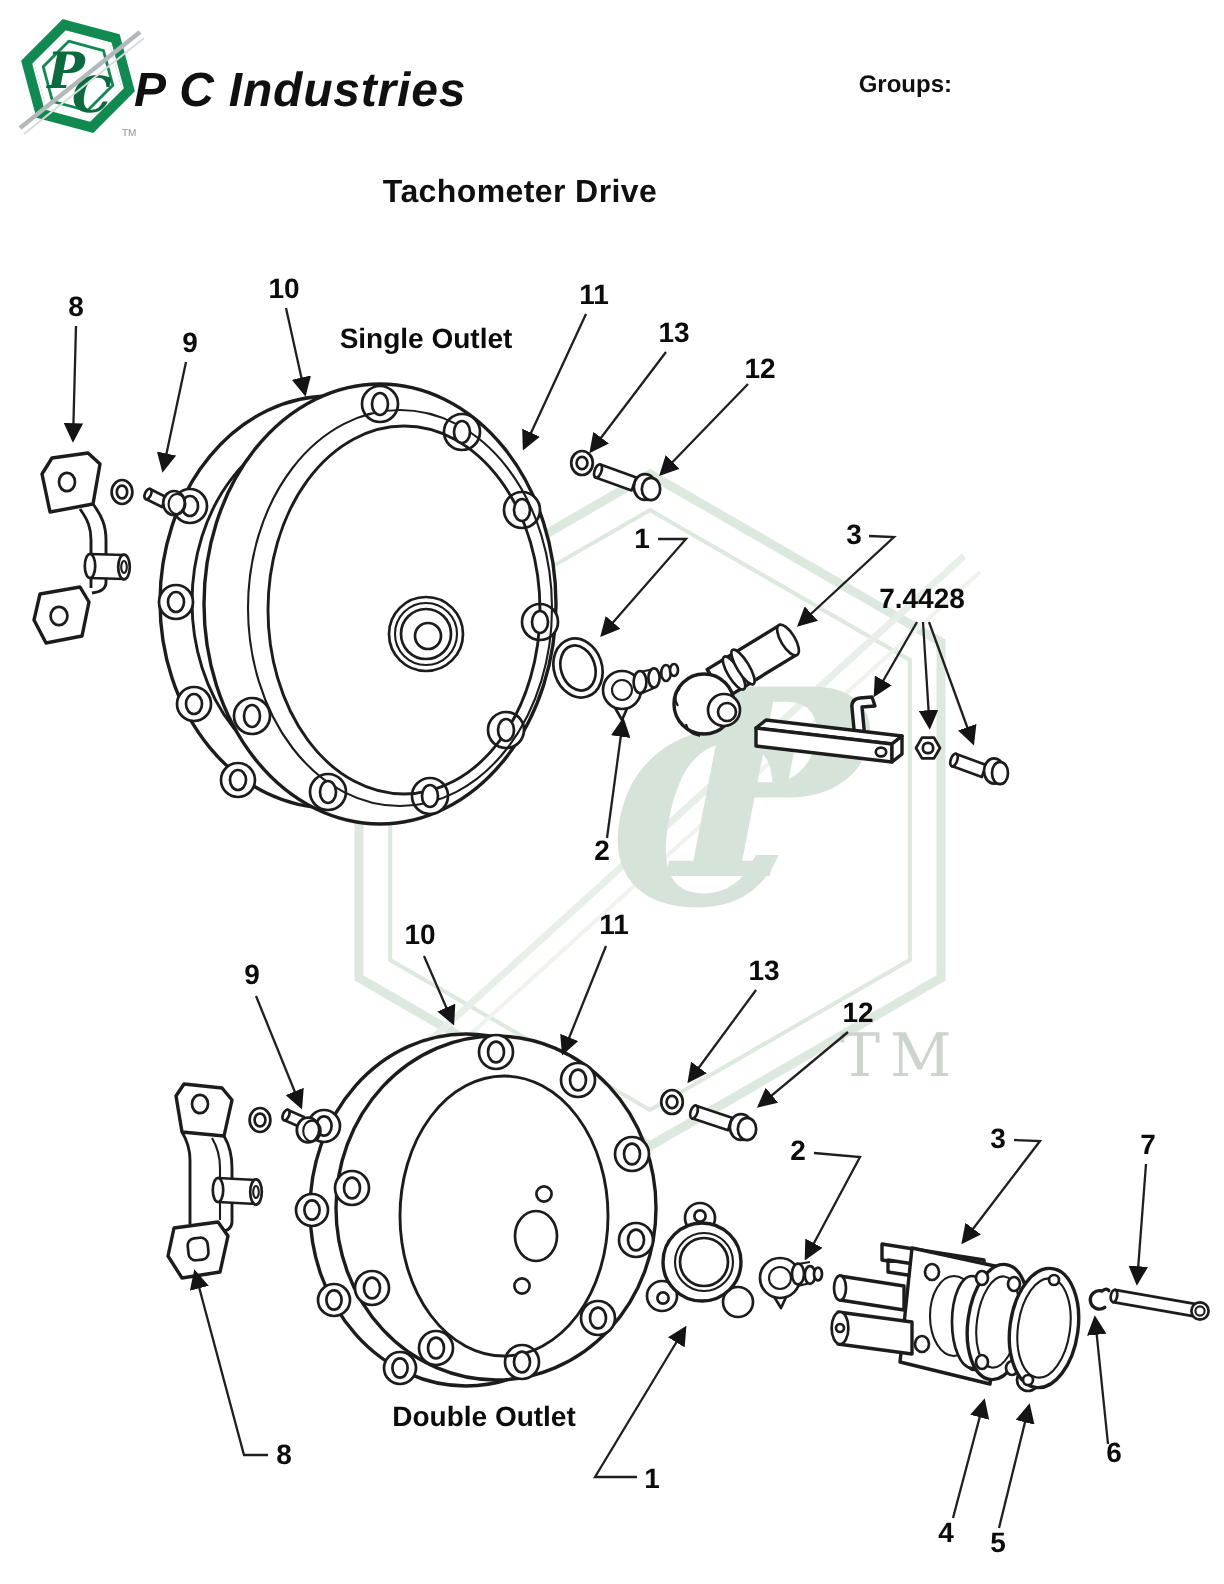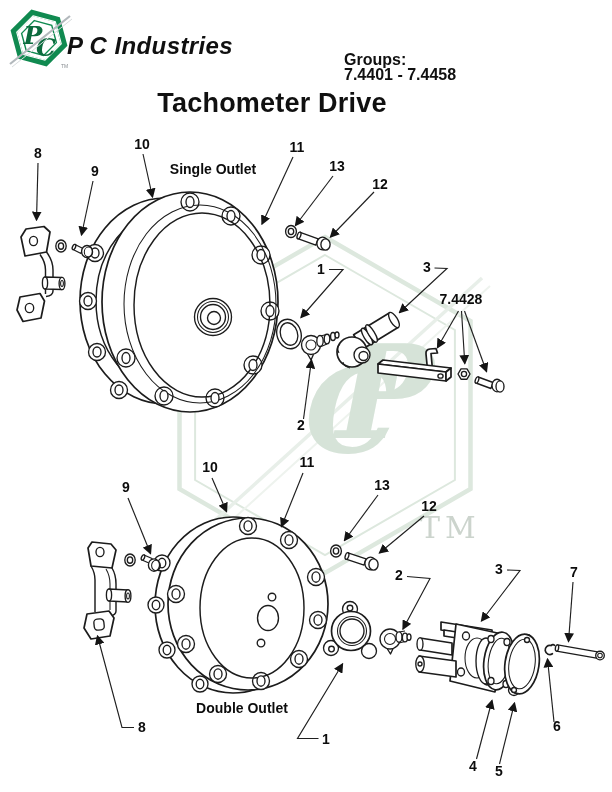--- a/index.html
+++ b/index.html
@@ -1,24 +1,24 @@
 <!DOCTYPE html>
 <html><head>
 <meta charset="utf-8">
 <style>
   html,body{margin:0;padding:0;background:#fff;}
   body{width:612px;height:792px;position:relative;overflow:hidden;
        font-family:"Liberation Sans",sans-serif;color:#101010;}
   .page{position:absolute;inset:0;background:#fff;}
   .company-name{position:absolute;left:67px;top:32px;font-size:24px;font-weight:bold;
        font-style:italic;letter-spacing:.4px;white-space:nowrap;}
-  .groups-block{position:absolute;left:344px;top:52px;width:132px;text-align:left;
-       font-weight:bold;font-size:16px;line-height:15px;}
-  .page-title{position:absolute;left:12px;top:88px;width:520px;text-align:center;
-       font-size:27px;font-weight:bold;letter-spacing:.2px;}
+  .groups-block{position:absolute;left:344px;top:35px;width:132px;text-align:right;
+       font-weight:bold;font-size:12px;line-height:15px;}
+  .page-title{position:absolute;left:0;top:88px;width:520px;text-align:center;
+       font-size:16px;font-weight:bold;letter-spacing:.2px;}
   svg{position:absolute;left:0;top:0;}
   .p  {fill:#fff;stroke:#1c1c1c;stroke-width:1.7;stroke-linejoin:round;}
   .pt {fill:#fff;stroke:#1c1c1c;stroke-width:1.35;stroke-linejoin:round;}
   .ln {fill:none;stroke:#1c1c1c;stroke-width:1.45;}
   .thin{fill:none;stroke:#1c1c1c;stroke-width:1.05;}
   .lead{fill:none;stroke:#1f1f1f;stroke-width:1.15;}
   .callout{font:bold 14px "Liberation Sans",sans-serif;fill:#0c0c0c;text-anchor:middle;}
   .caption{font:bold 14px "Liberation Sans",sans-serif;fill:#0c0c0c;text-anchor:middle;}
   .wm-hex{fill:none;stroke:#dde8de;}
   .wm-letter{font-family:"DejaVu Serif",serif;font-style:italic;font-weight:bold;
@@ -42,21 +42,20 @@
     <text class="logo-letter" x="27" y="40" font-size="25">P</text>
     <text class="logo-letter" x="40" y="52" font-size="25">C</text>
     <line x1="4" y1="60" x2="64" y2="12" stroke="#b2b8bc" stroke-width="2.2"></line>
     <line x1="6" y1="63" x2="66" y2="15" stroke="#d8dcde" stroke-width="1"></line>
     <text class="logo-tm" x="55" y="64">TM</text>
   </svg>
 
   <div class="company-name">P C Industries</div>
   <div class="groups-block">
     <div>Groups:</div>
-    <div>7.4401 - 7.4458</div>
   </div>
   <div class="page-title">Tachometer Drive</div>
 
   <svg width="612" height="792" viewBox="0 0 612 792">
     <defs>
       <marker id="ah" viewBox="0 0 10 10" refX="8.6" refY="5" markerWidth="8.5" markerHeight="8.5" orient="auto">
         <path d="M0,0 L10,5 L0,10 z" fill="#141414"></path>
       </marker>
     </defs>
 

